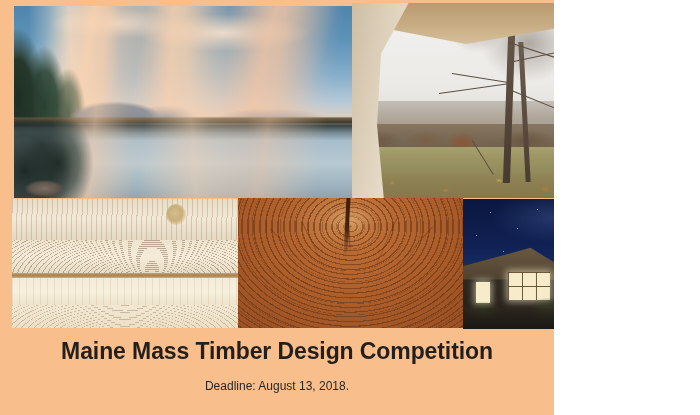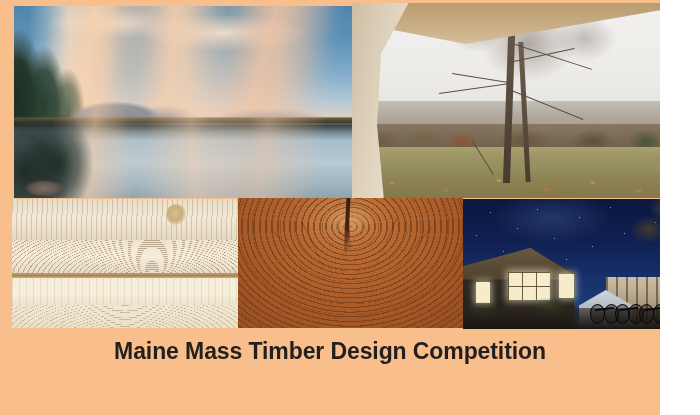--- a/index.html
+++ b/index.html
@@ -9,21 +9,21 @@
   }
   body {
     width: 700px;
     height: 415px;
     overflow: hidden;
     font-family: "Liberation Sans", sans-serif;
   }
 
   #slide {
     position: relative;
-    width: 660px;
+    width: 554px;
     height: 415px;
     background: #f8be8c;
     overflow: hidden;
   }
 
   .photo {
     position: absolute;
     overflow: hidden;
   }
 
@@ -446,15 +446,16 @@
     <div class="bike" style="left:68%;">
       <div class="bikebar"></div>
     </div>
     <div class="bike" style="left:79%;">
       <div class="bikebar"></div>
     </div>
   </div>
 
   <div id="caption">
     <h1 id="title">Maine Mass Timber Design Competition</h1>
+    <p id="deadline">Deadline: August 13, 2018.</p>
   </div>
 
 </div>
 
 </body></html>

